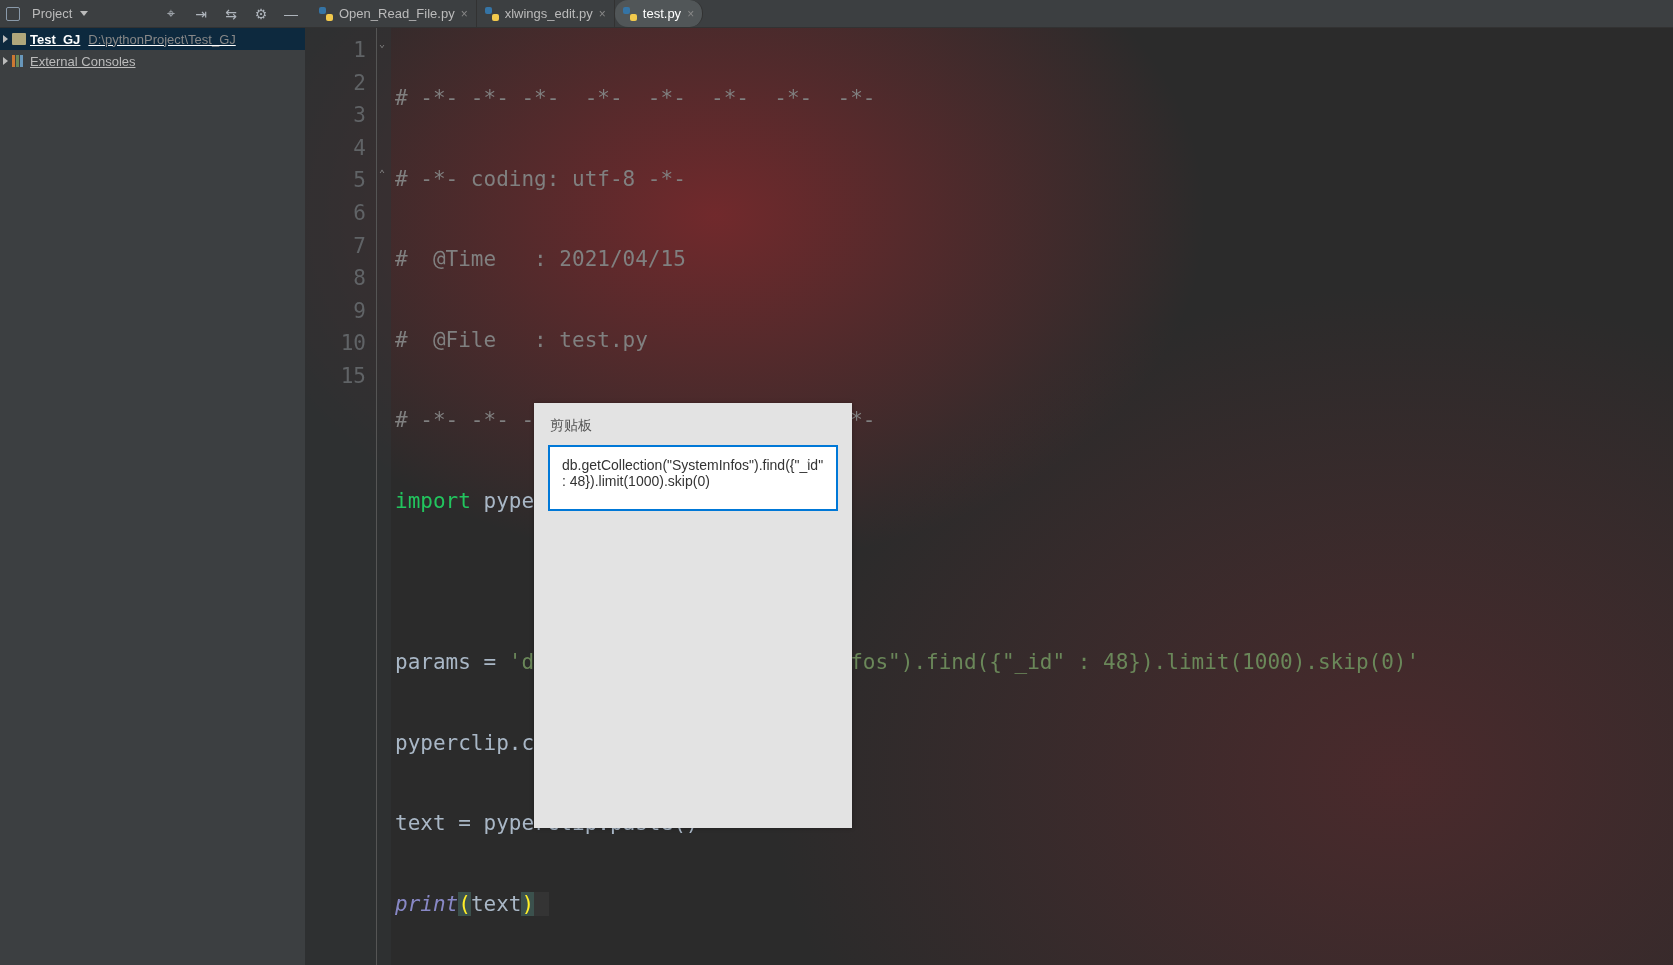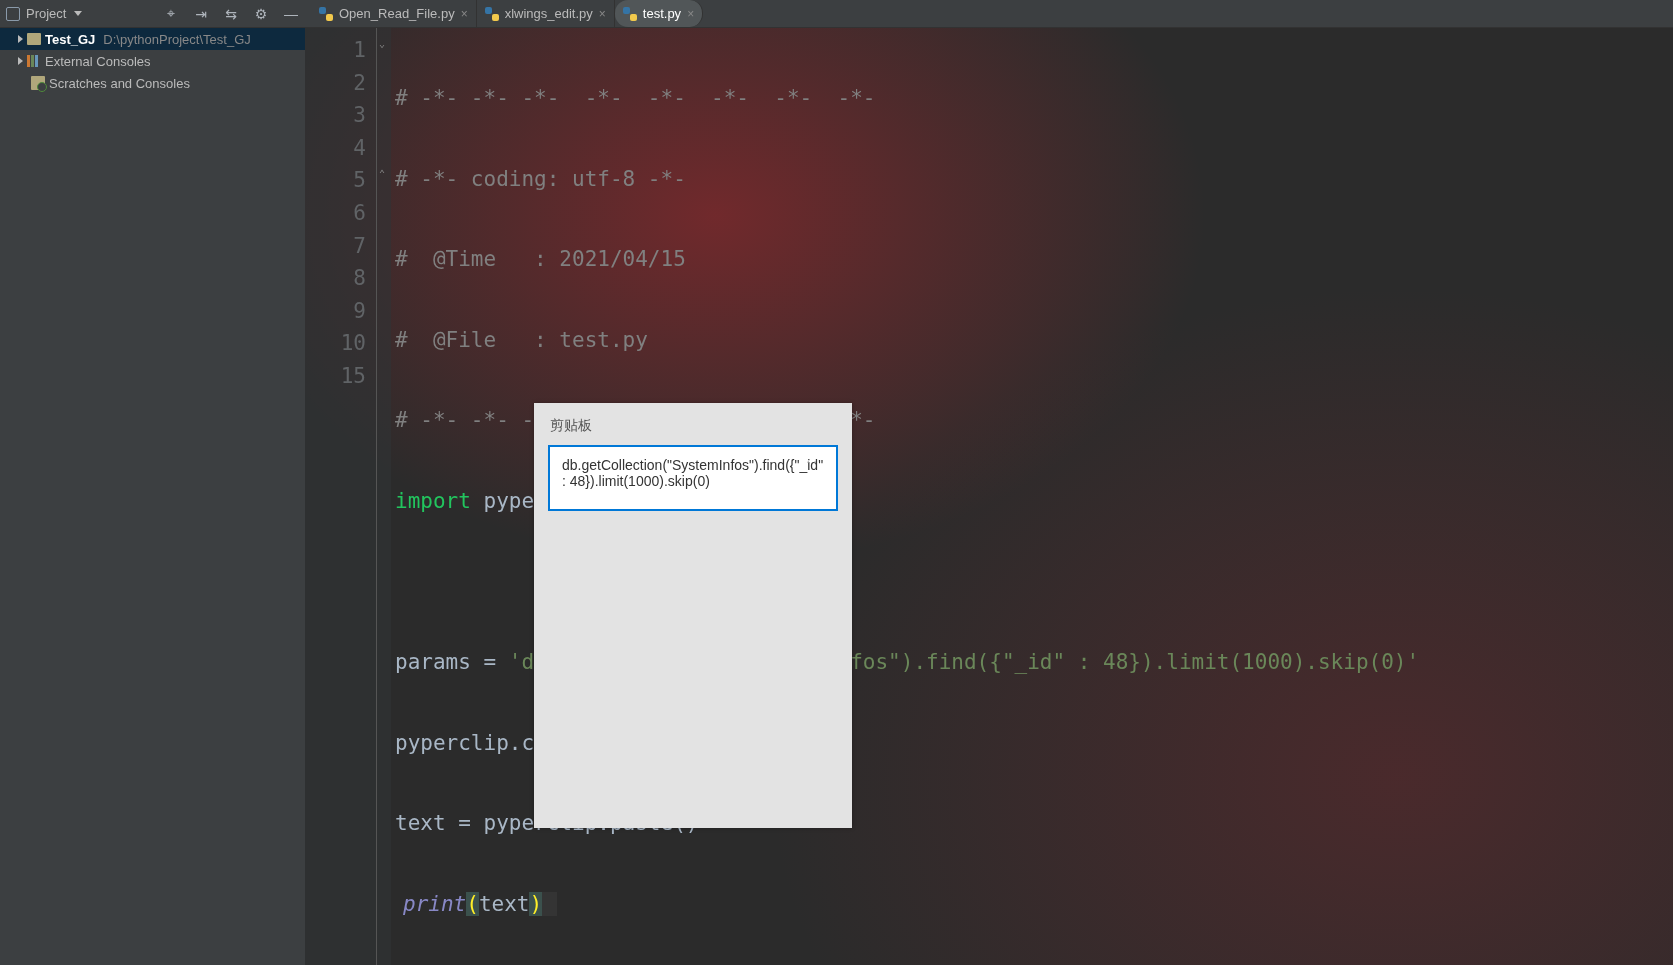--- a/index.html
+++ b/index.html
@@ -36,21 +36,21 @@
     align-items: center;
     padding-left: 6px;
     gap: 4px;
   }
   .proj-icon {
     width: 14px; height: 14px;
     border: 1px solid #8a9aaa;
     border-radius: 2px;
     display: inline-block;
   }
-  .proj-label { color: #bbbbbb; font-size: 13px; margin-left: 2px; }
+  .proj-label { color: #bbbbbb; font-size: 13px; margin-left: 8px; }
   .caret-dn {
     width: 0; height: 0; margin-left: 4px;
     border-left: 4px solid transparent;
     border-right: 4px solid transparent;
     border-top: 5px solid #bbbbbb;
   }
   .sidebar-header-icons {
     margin-left: auto; margin-right: 6px;
     display: flex; gap: 14px; align-items: center;
   }
@@ -85,21 +85,21 @@
   .sidebar {
     position: absolute;
     top: 28px; left: 0; bottom: 0;
     width: 305px;
     background: #3c3f41;
     font-size: 13px;
     z-index: 2;
   }
   .tree-row {
     display: flex; align-items: center;
-    height: 22px; padding-left: 18px; gap: 4px;
+    height: 22px; padding-left: 3px; gap: 4px; text-decoration: underline;
   }
   .tree-row.selected { background: #0d293e; color: #fff; }
   .tree-chevron {
     width: 0; height: 0;
     border-top: 4px solid transparent;
     border-bottom: 4px solid transparent;
     border-left: 5px solid #bbbbbb;
   }
   .folder-icon { width: 14px; height: 12px; background: #b0a77b; border-radius: 1px; }
   .tree-bold { font-weight: bold; color: #fff; }
@@ -154,21 +154,21 @@
     padding-top: 6px;
     padding-left: 4px;
     white-space: pre;
     color: #a9b7c6;
     position: relative;
   }
   .code-line { height: 32.6px; line-height: 32.6px; }
   .kw   { color: #22c55e; }
   .cmt  { color: #808080; }
   .str  { color: #6a8759; }
-  .fn   { color: #8888c6; font-style: italic; margin-left: 8px; }
+  .fn   { color: #8888c6; font-style: italic; }
   .paren-hl { background: #3b514d; color: #ffef28; }
   .cursor-box { background: rgba(58,58,58,0.6); padding: 0 1px; }
   
   .popup {
     position: absolute;
     left: 534px; top: 403px;
     width: 318px; height: 425px;
     background: #e3e3e3;
     z-index: 5;
     box-shadow: 0 0 4px rgba(0,0,0,0.3);
@@ -238,25 +238,20 @@
     <span class="tree-dim">D:\pythonProject\Test_GJ</span>
   </div>
   <div class="tree-row">
     <span class="tree-chevron"></span>
     <span class="lib-icon">
         <span></span>
         <span></span>
         <span></span>
       </span>
     <span>External Consoles</span>
-  </div>
-  <div class="tree-row">
-    <span style="width:9px"></span>
-    <span class="scratch-icon"></span>
-    <span>Scratches and Consoles</span>
   </div>
 </div>
 
 <div class="editor">
   <div class="gutter">
     <div>1</div>
       <div>2</div>
       <div>3</div>
       <div>4</div>
       <div>5</div>

